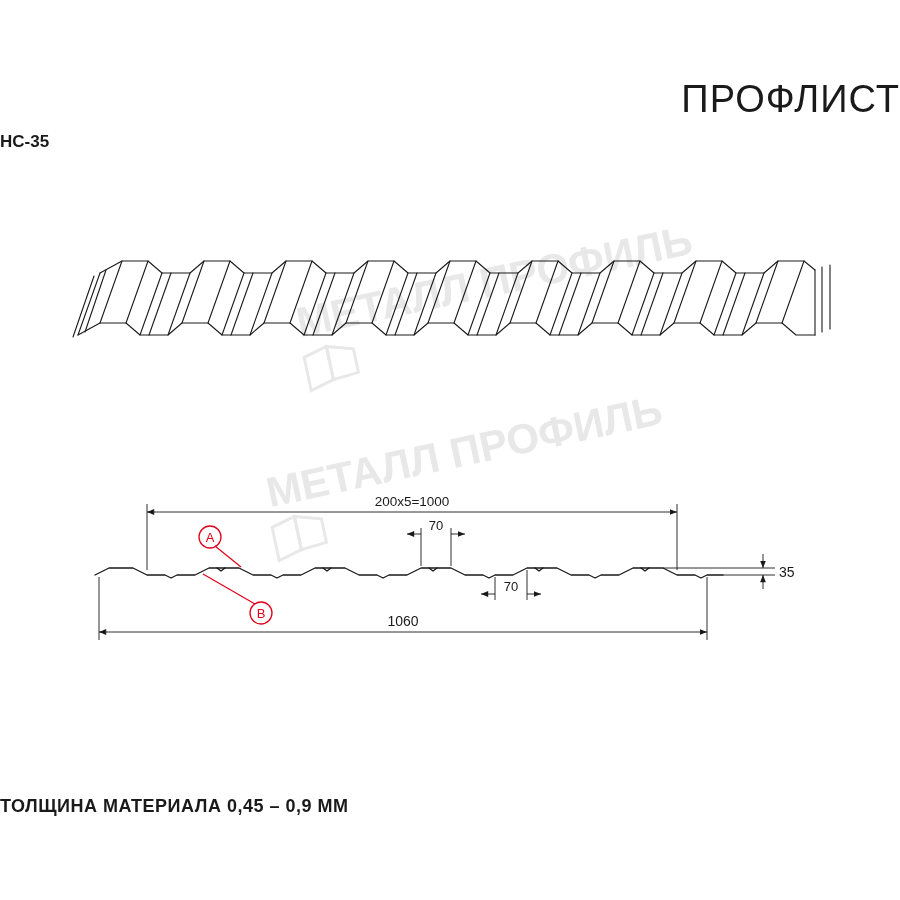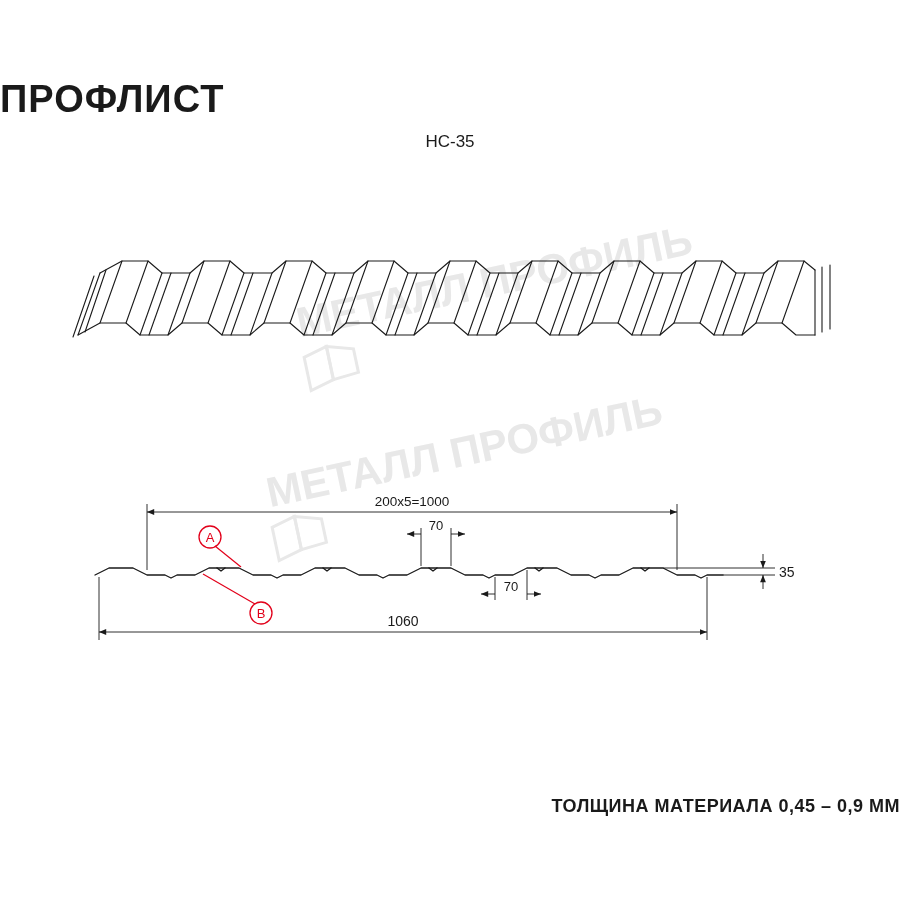--- a/index.html
+++ b/index.html
@@ -17,42 +17,42 @@
   }
   .page {
     position: absolute;
     inset: 0;
   }
   .title {
     position: absolute;
     top: 78px;
     left: 0;
     width: 900px;
-    text-align: left;
+    text-align: right;
     font-size: 38px;
-    font-weight: bold;
+    font-weight: normal;
     letter-spacing: 1px;
     color: #1a1a1a;
   }
   .subtitle {
     position: absolute;
     top: 132px;
     left: 0;
     width: 900px;
-    text-align: center;
+    text-align: left;
     font-size: 17px;
-    font-weight: normal;
+    font-weight: bold;
     color: #1a1a1a;
   }
   .footer-note {
     position: absolute;
     top: 796px;
     left: 0;
     width: 900px;
-    text-align: right;
+    text-align: left;
     font-size: 18px;
     font-weight: bold;
     letter-spacing: 0.5px;
     color: #1a1a1a;
   }
   .iso-wrap {
     position: absolute;
     top: 215px;
     left: 70px;
     width: 770px;

